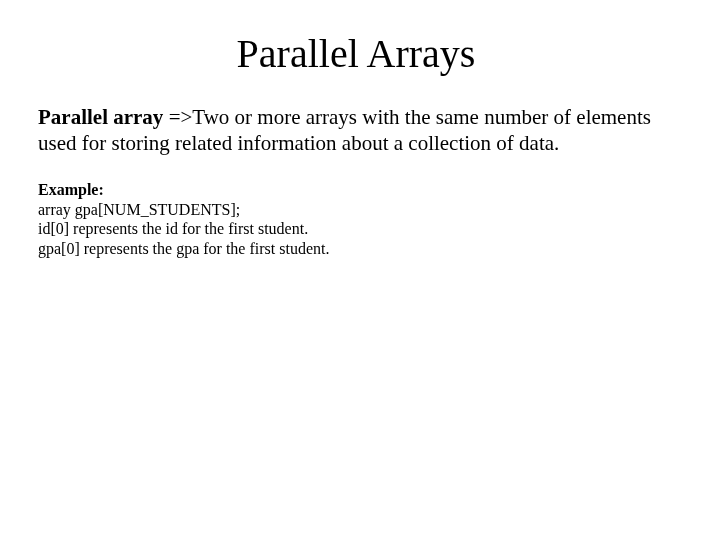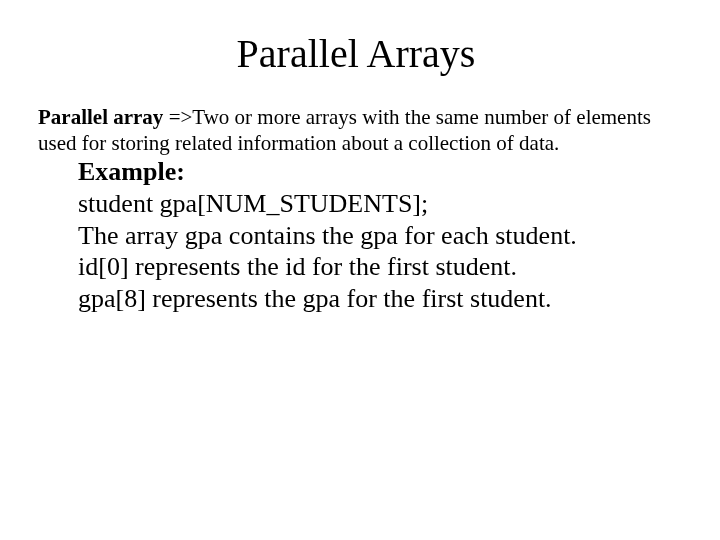--- a/index.html
+++ b/index.html
@@ -17,40 +17,39 @@
     }
     .title {
       font-size: 40px;
       font-weight: normal;
       text-align: center;
       margin: 10px 0 28px 0;
     }
     .para {
       font-size: 21px;
       line-height: 1.22;
+      margin-bottom: 24px;
     }
     .bold {
       font-weight: bold;
     }
     .line {
-      font-size: 26px;
+      font-size: 16px;
       line-height: 1.22;
-      margin-left: 40px;
     }
   </style>
 </head>
 <body>
 
 <div class="slide">
   <div class="title">Parallel Arrays</div>
 
   <div class="para">
     <span class="bold">Parallel array </span><span>=&gt;Two or more arrays with the same number of elements used for storing related information about a collection of data.</span>
   </div>
 
   <div>
     <div class="line bold">Example:</div>
-    <div class="line">student gpa[NUM_STUDENTS];</div>
-    <div class="line">The array gpa contains the gpa for each student.</div>
+    <div class="line">array gpa[NUM_STUDENTS];</div>
     <div class="line">id[0] represents the id for the first student.</div>
-    <div class="line">gpa[8] represents the gpa for the first student.</div>
+    <div class="line">gpa[0] represents the gpa for the first student.</div>
   </div>
 </div>
 
 </body></html>

